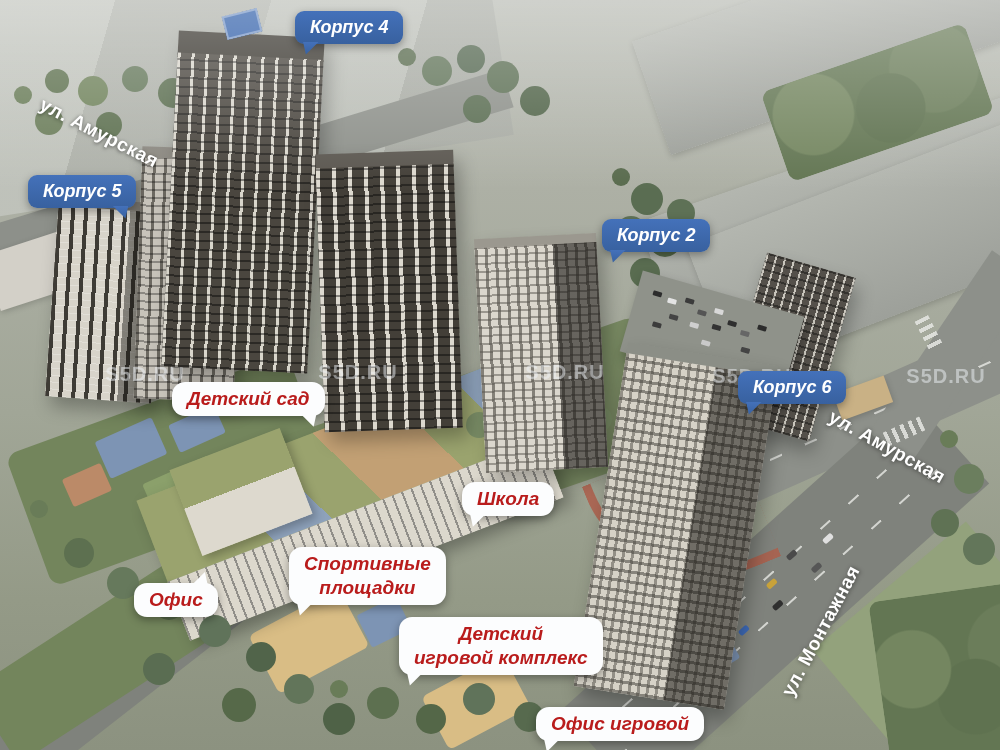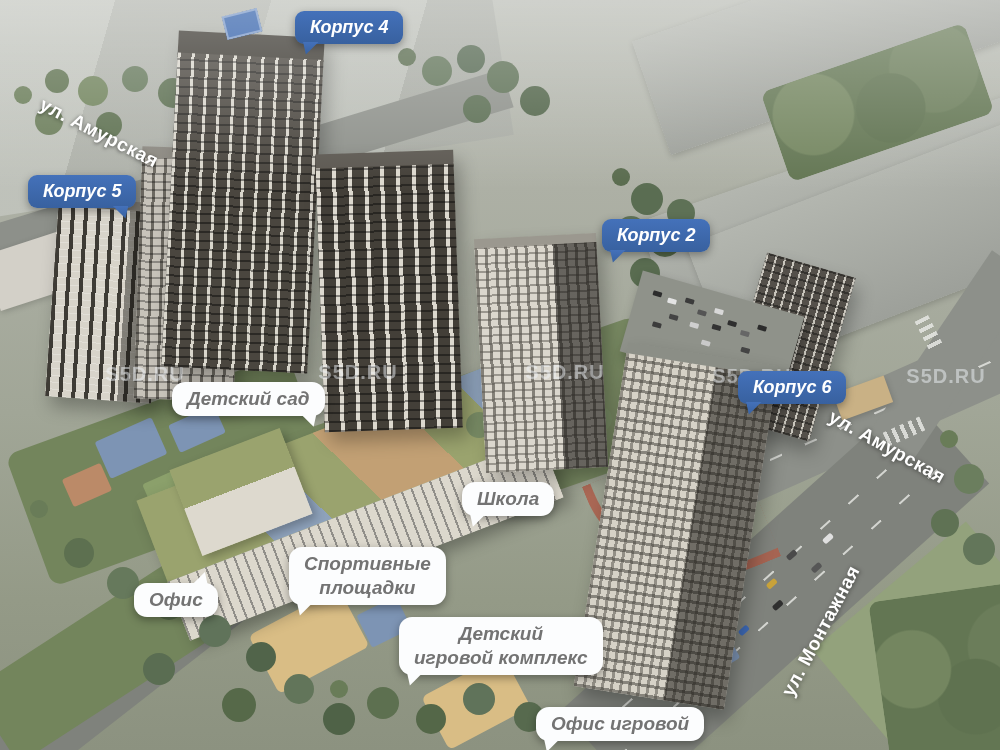--- a/index.html
+++ b/index.html
@@ -76,21 +76,21 @@
   #school .roof{position:absolute;left:0;top:0;right:0;height:58%;background:
      linear-gradient(65deg,rgba(0,0,0,0) 0 26%,#8ea2bb 26% 40%,rgba(0,0,0,0) 40% 52%,#c2a074 52% 72%,rgba(0,0,0,0) 72% 86%,#8ea2bb 86%),#9aa36e;}
   #school .wall{position:absolute;left:0;bottom:0;right:0;height:42%;background:
      repeating-linear-gradient(90deg,rgba(70,70,70,.5) 0 2px,rgba(0,0,0,0) 2px 10px),#dcd8cd;}
   #kgarten{background:linear-gradient(180deg,#9aa36e 0 45%,#ddd9ce 45%);box-shadow:3px 5px 10px rgba(0,0,0,.25);}
   
   .bubble{position:absolute;width:max-content;white-space:pre-line;text-align:center;
           font-size:18px;font-weight:600;line-height:1.25;border-radius:9px;
           padding:5px 15px;box-shadow:0 3px 8px rgba(0,0,0,.35);cursor:pointer;font-style:italic;}
   .bubble.blue{background:linear-gradient(180deg,#4471ba,#38619f);color:#fff;}
-  .bubble.white{background:#fcfdfe;color:#737373;border-radius:13px;font-size:19px;}
+  .bubble.white{background:#fcfdfe;color:#b91c1c;border-radius:13px;font-size:19px;}
   .bubble::after{content:"";position:absolute;width:16px;height:13px;background:inherit;}
   .tail-bl::after{left:8px;bottom:-11px;clip-path:polygon(0 0,100% 0,18% 100%);}
   .tail-br::after{right:8px;bottom:-11px;clip-path:polygon(0 0,100% 0,82% 100%);}
   .tail-tr::after{right:10px;top:-11px;clip-path:polygon(0 100%,100% 100%,82% 0);}
   .street{position:absolute;color:#fff;font-weight:700;font-size:19px;letter-spacing:.5px;
           text-shadow:0 1px 4px rgba(0,0,0,.55);white-space:nowrap;transform-origin:center;}
   .wm{position:absolute;color:rgba(240,244,248,.5);font-weight:700;font-size:20px;
       letter-spacing:1px;white-space:nowrap;transform:translate(-50%,-50%);}
   .sign{background:#2f5ea9;box-shadow:inset 0 0 0 2px rgba(255,255,255,.35);}
 </style>

